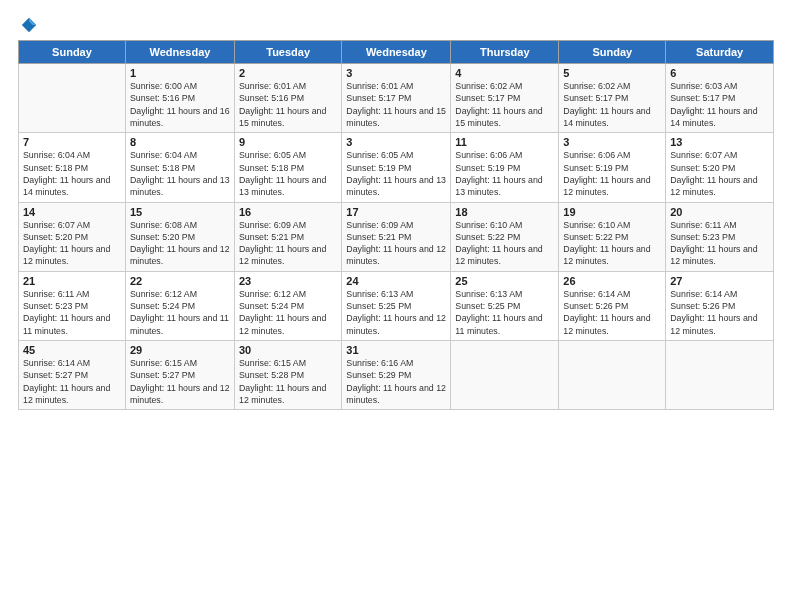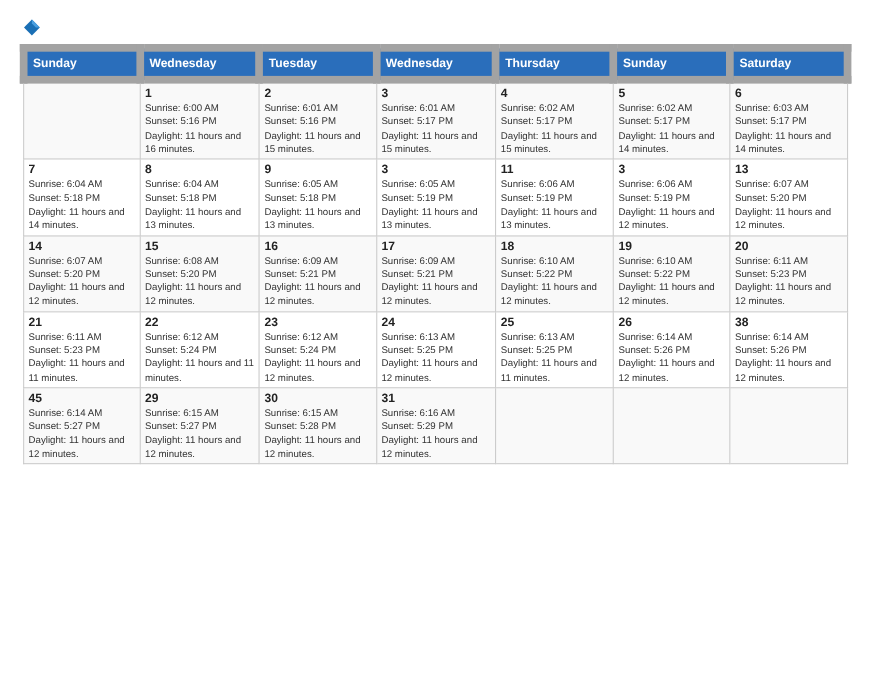--- a/index.html
+++ b/index.html
@@ -59,25 +59,25 @@
       color: #555;
     }
     table {
       width: 100%;
       border-collapse: collapse;
       font-size: 9.5px;
     }
     thead tr th {
       background-color: #2a6ebb;
       color: #fff;
-      text-align: left;
+      text-align: center;
       padding: 5px 5px;
       font-size: 11px;
       font-weight: bold;
-      border: 7px solid #a3a3a3;
+      border: 1px solid #a3a3a3;
       margin-top: 16px;
     }
     tbody tr td {
       border: 1px solid #ccc;
       vertical-align: top;
       padding: 3px 4px;
       width: 113px;
       min-height: 70px;
       background: #fff;
     }
@@ -244,21 +244,21 @@
           </td>
           <td>
             <span class="day-num">25</span>
             <div class="day-info">Sunrise: 6:13 AM<br>Sunset: 5:25 PM<br>Daylight: 11 hours and 11 minutes.</div>
           </td>
           <td>
             <span class="day-num">26</span>
             <div class="day-info">Sunrise: 6:14 AM<br>Sunset: 5:26 PM<br>Daylight: 11 hours and 12 minutes.</div>
           </td>
           <td>
-            <span class="day-num">38</span>
+            <span class="day-num">27</span>
             <div class="day-info">Sunrise: 6:14 AM<br>Sunset: 5:26 PM<br>Daylight: 11 hours and 12 minutes.</div>
           </td>
         </tr>
         <tr>
           <td>
             <span class="day-num">45</span>
             <div class="day-info">Sunrise: 6:14 AM<br>Sunset: 5:27 PM<br>Daylight: 11 hours and 12 minutes.</div>
           </td>
           <td>
             <span class="day-num">29</span>

